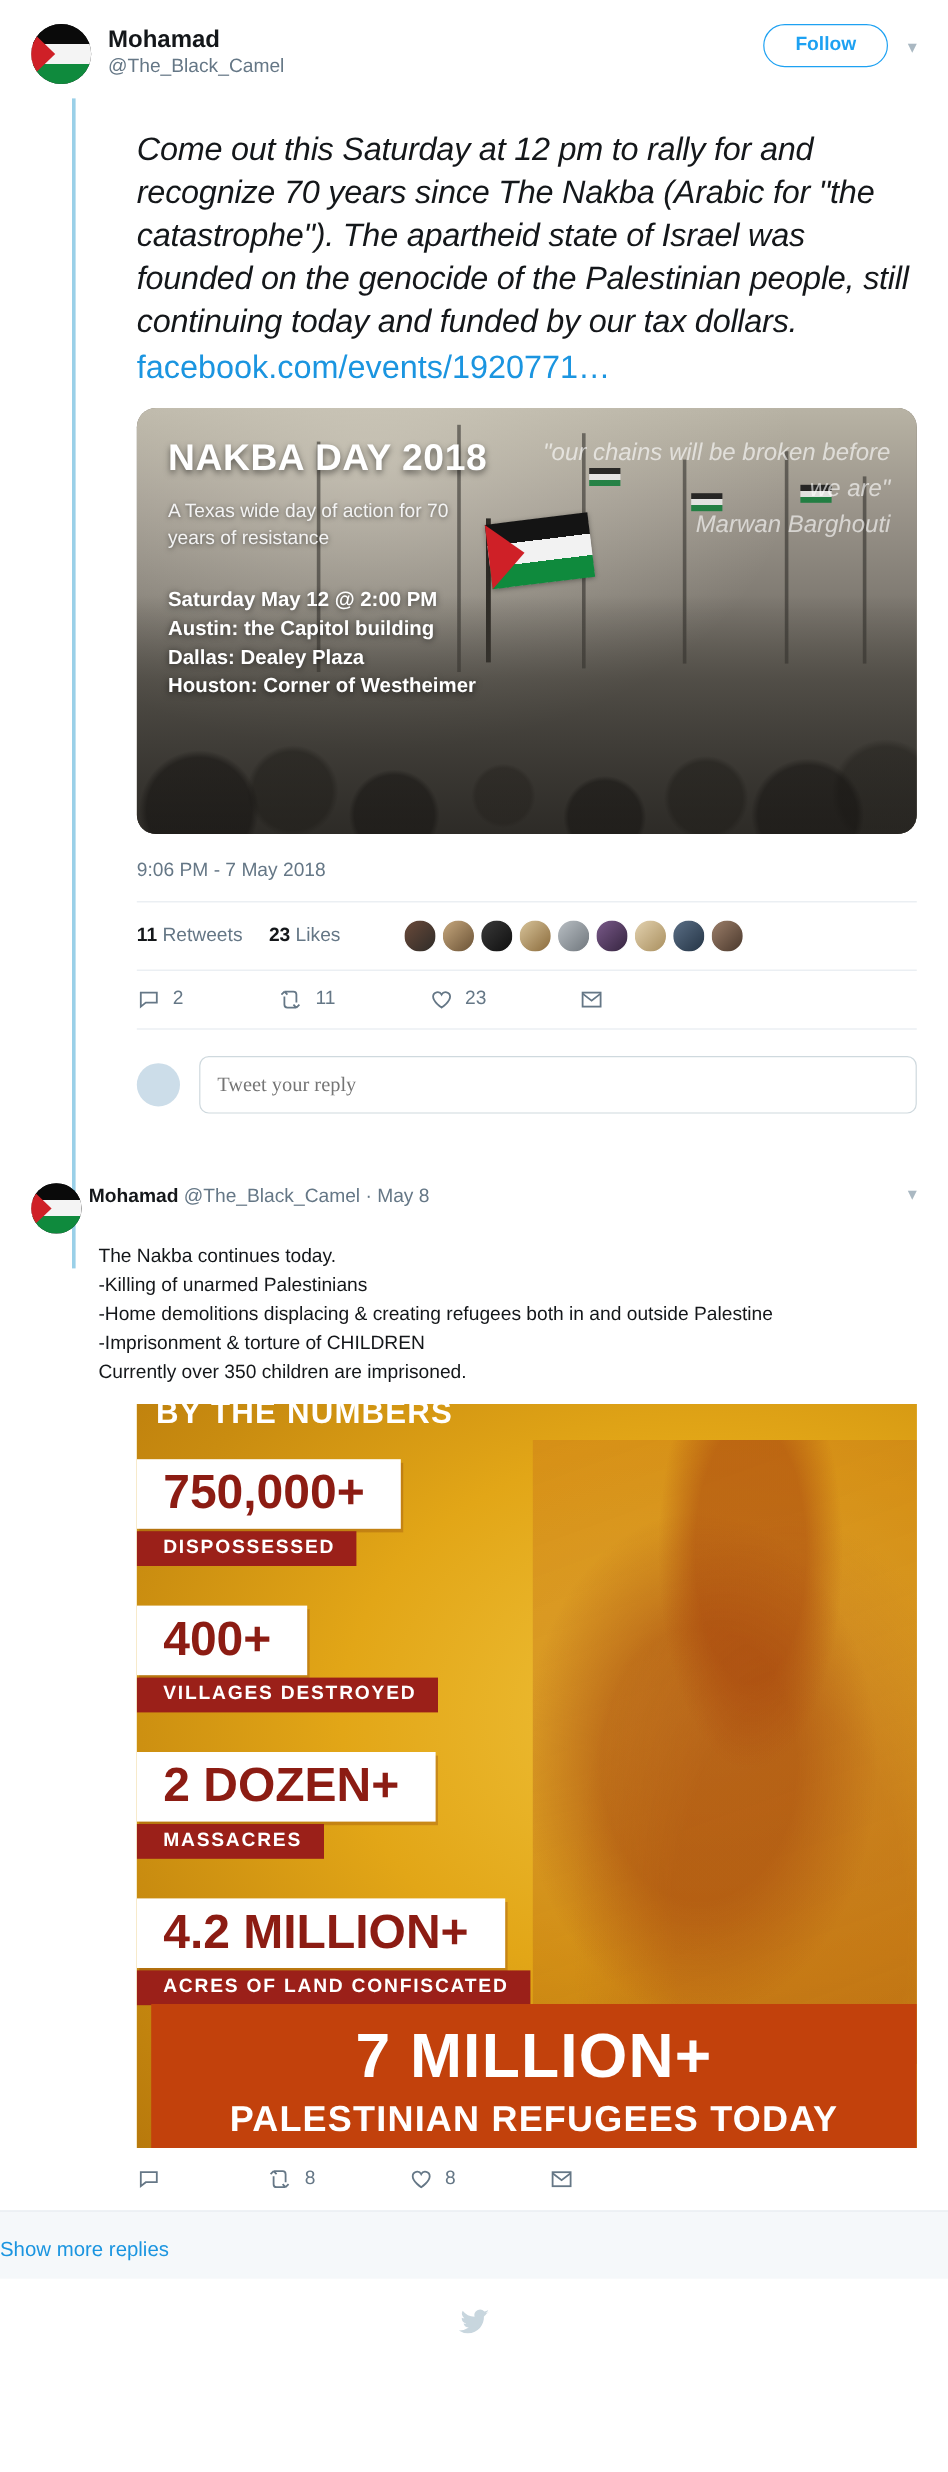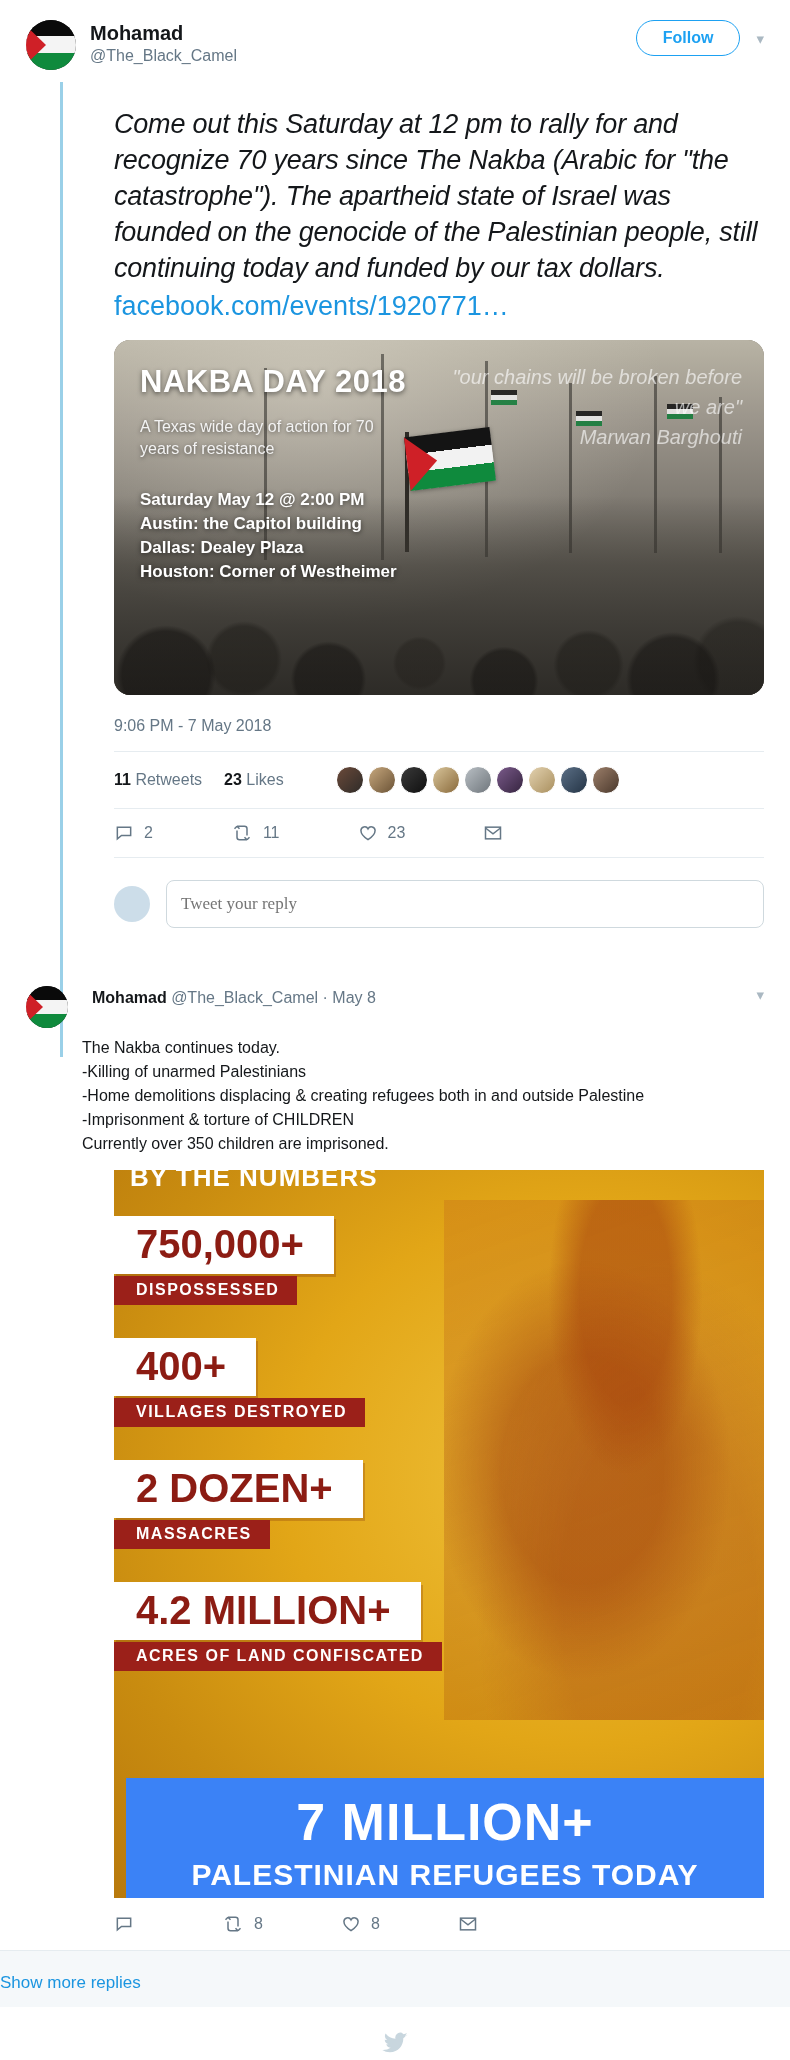--- a/index.html
+++ b/index.html
@@ -289,36 +289,36 @@
     position:absolute; inset:0;
     background: linear-gradient(to bottom,#0a0a0a 0 33%, #f4f4f4 33% 66%, #0f8a3d 66% 100%);
   }
   .rt-avatar .flag:after{
     content:""; position:absolute; left:-5px; top:0;
     width:0;height:0;
     border-top:21px solid transparent;
     border-bottom:21px solid transparent;
     border-left:22px solid #cf2027;
   }
-  .rt-names { margin-left: 24px; flex: 1 1 auto; font-size: 16px; padding-top: 3px; }
+  .rt-names { margin-left: 6px; flex: 1 1 auto; font-size: 16px; padding-top: 3px; }
   .rt-names .n { font-weight: bold; color: #14171a; }
   .rt-names .h, .rt-names .d { color: #657786; }
   .rt-caret { color:#aab8c2; font-size: 15px; cursor:pointer; }
   .rt-text {
     margin: 8px 0 0 56px;
     font-size: 16px;
     line-height: 24px;
     color: #14171a;
   }
 
   
   .poster {
     position: relative;
     margin: 14px 26px 0 114px;
-    height: 728px;
+    height: 620px;
     overflow: hidden;
     background: #e0a81c;
     cursor: pointer;
   }
   .poster-bg {
     position:absolute; inset:0;
     background:
       radial-gradient(ellipse at 72% 42%, #f0c33c 0%, #e2a617 45%, #c98c10 75%, #b8790c 100%);
   }
   .poster-figure {
@@ -355,21 +355,21 @@
     display: inline-block;
     padding: 5px 18px 6px 22px;
     margin-top: 2px;
   }
   .r1 { top: 46px; }
   .r2 { top: 168px; }
   .r3 { top: 290px; }
   .r4 { top: 412px; }
   .poster-bottom {
     position:absolute; left:12px; right:0; bottom:0; height: 120px;
-    background: #3b82f6;
+    background: #c2410c;
   }
   .poster-bottom .big {
     color:#fff; font-size: 52px; font-weight: bold;
     text-align:center; margin-top: 14px; letter-spacing: 1px;
   }
   .poster-bottom .small {
     color:#fff; font-size: 30px; font-weight: bold;
     text-align:center; margin-top: 6px; letter-spacing: 1px;
   }
 

